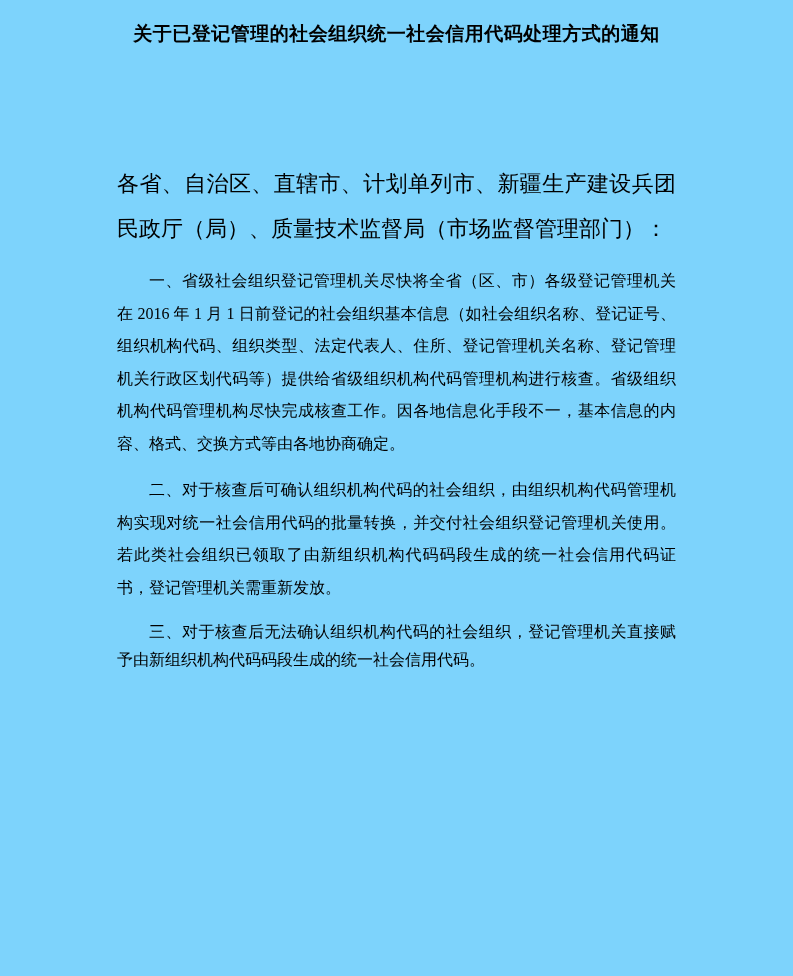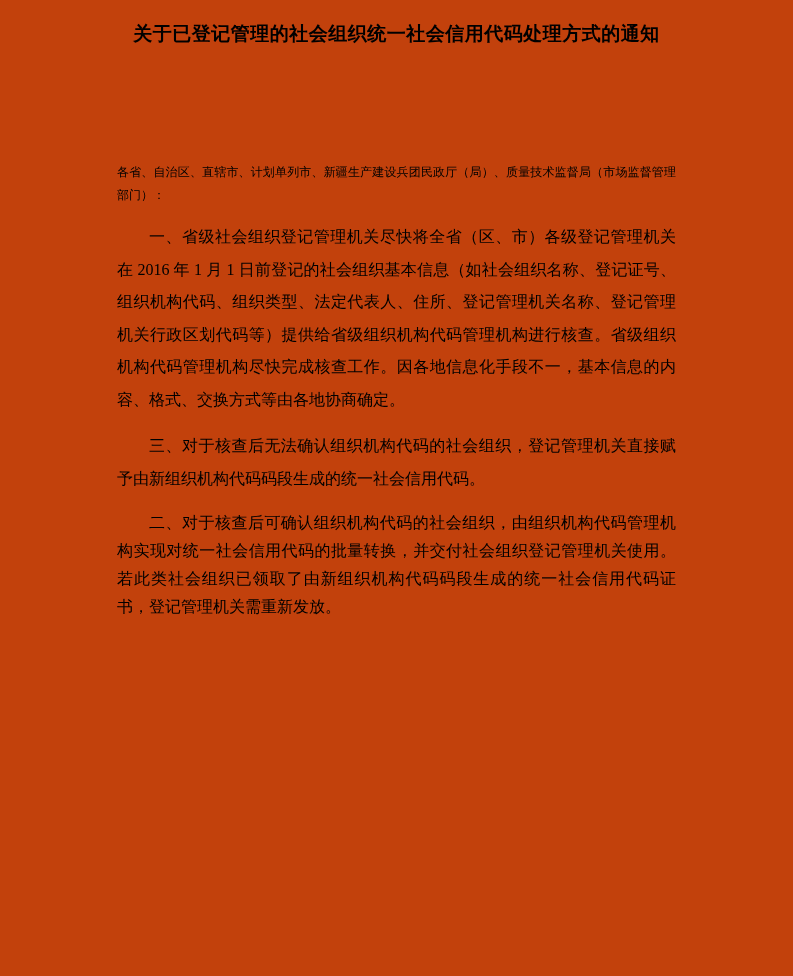--- a/index.html
+++ b/index.html
@@ -4,40 +4,40 @@
 <style>
   html, body {
     margin: 0;
     padding: 0;
     background: #ffffff;
   }
   .page {
     position: relative;
     width: 793px;
     height: 976px;
-    background: #c2410c;
+    background: #7dd3fc;
     color: #000000;
     overflow: hidden;
     font-family: "Liberation Serif", "DejaVu Serif", serif;
     box-sizing: border-box;
     padding: 0 117px;
   }
   .title {
     margin: 0;
     padding-top: 20px;
     font-size: 19px;
     line-height: 28px;
     font-weight: bold;
     text-align: center;
     letter-spacing: 0.5px;
   }
   .salutation {
     margin: 113px 0 0 0;
-    font-size: 12px;
-    line-height: 23px;
+    font-size: 22px;
+    line-height: 45px;
     text-align: justify;
   }
   #paragraphs p.para {
     margin: 14px 0 0 0;
     font-size: 16px;
     line-height: 32.5px;
     text-align: justify;
     text-indent: 2em;
   }
   #paragraphs p.para:last-child {
@@ -50,16 +50,16 @@
 </head>
 <body>
 
 <div class="page">
   <h1 class="title">关于已登记管理的社会组织统一社会信用代码处理方式的通知</h1>
 
   <p class="salutation">各省、自治区、直辖市、计划单列市、新疆生产建设兵团民政厅（局）、质量技术监督局（市场监督管理部门）：</p>
 
   <div id="paragraphs">
       <p class="para"><span>一、省级社会组织登记管理机关尽快将全省（区、市）各级登记管理机关在 2016 年 1 月 1 日前登记的社会组织基本信息（如社会组织名称、登记证号、组织机构代码、组织类型、法定代表人、住所、登记管理机关名称、登记管理机关行政区划代码等）提供给省级组织机构代码管理机构进行核查。省级组织机构代码管理机构尽快完成核查工作。因各地信息化手段不一，基本信息的内容、格式、交换方式等由各地协商确定。</span></p>
+      <p class="para"><span>二、对于核查后可确认组织机构代码的社会组织，由组织机构代码管理机构实现对统一社会信用代码的批量转换，并交付社会组织登记管理机关使用。若此类社会组织已领取了由新组织机构代码码段生成的统一社会信用代码证书，登记管理机关需重新发放。</span></p>
       <p class="para"><span>三、对于核查后无法确认组织机构代码的社会组织，登记管理机关直接赋予由新组织机构代码码段生成的统一社会信用代码。</span></p>
-      <p class="para"><span>二、对于核查后可确认组织机构代码的社会组织，由组织机构代码管理机构实现对统一社会信用代码的批量转换，并交付社会组织登记管理机关使用。若此类社会组织已领取了由新组织机构代码码段生成的统一社会信用代码证书，登记管理机关需重新发放。</span></p>
     </div>
 </div>
 
 </body></html>

